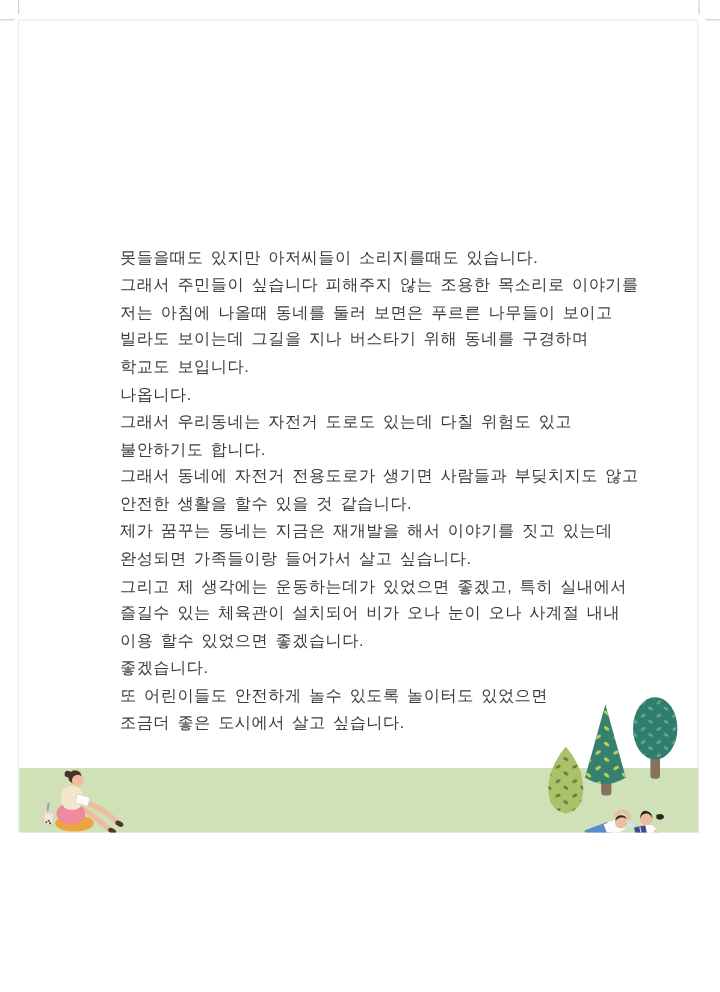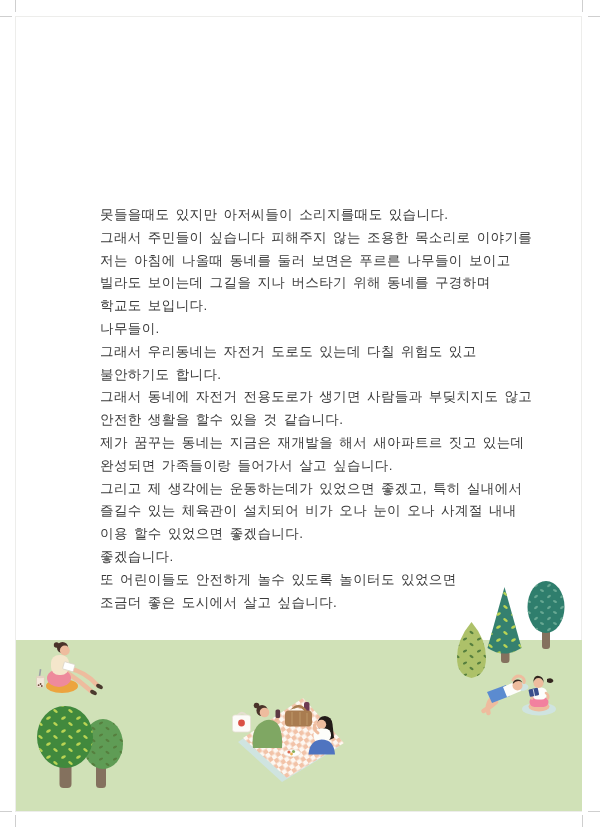--- a/index.html
+++ b/index.html
@@ -1,18 +1,18 @@
 <!DOCTYPE html>
 <html><head>
 <meta charset="utf-8">
 <style>
   * { margin:0; padding:0; box-sizing:border-box; }
   html,body { background:#ffffff; }
   .canvas {
-    position:relative; width:600px; height:827px; background:#ffffff;
+    position:relative; width:600px; height:694px; background:#ffffff;
     overflow:hidden; font-family:"Liberation Sans","DejaVu Sans",sans-serif;
   }
   .page {
     position:absolute; left:15px; top:16px; width:567px; height:796px;
     background:#ffffff; border:1px solid #ededeb;
   }
   .crop-mark { position:absolute; background:#cfcfcf; }
   .cm-tl-v { left:15px; top:0;     width:1px;  height:12px; }
   .cm-tl-h { left:0;    top:16px;  width:12px; height:1px;  }
   .cm-tr-v { left:582px;top:0;     width:1px;  height:12px; }
@@ -185,26 +185,26 @@
       <path d="M547,679 q5.5,-2 6.5,2 q-2,3.5 -6.5,1 z" fill="#33261f"></path>
     </g>
   </svg>
 
   <div class="essay">
     <div class="line">못들을때도 있지만 아저씨들이 소리지를때도 있습니다.</div>
     <div class="line">그래서 주민들이 싶습니다 피해주지 않는 조용한 목소리로 이야기를</div>
     <div class="line">저는 아침에 나올때 동네를 둘러 보면은 푸르른 나무들이 보이고</div>
     <div class="line">빌라도 보이는데 그길을 지나 버스타기 위해 동네를 구경하며</div>
     <div class="line">학교도 보입니다.</div>
-    <div class="line">나무들이.</div>
+    <div class="line">나옵니다.</div>
     <div class="line">그래서 우리동네는 자전거 도로도 있는데 다칠 위험도 있고</div>
     <div class="line">불안하기도 합니다.</div>
     <div class="line">그래서 동네에 자전거 전용도로가 생기면 사람들과 부딪치지도 않고</div>
     <div class="line">안전한 생활을 할수 있을 것 같습니다.</div>
-    <div class="line">제가 꿈꾸는 동네는 지금은 재개발을 해서 새아파트르 짓고 있는데</div>
+    <div class="line">제가 꿈꾸는 동네는 지금은 재개발을 해서 이야기를 짓고 있는데</div>
     <div class="line">완성되면 가족들이랑 들어가서 살고 싶습니다.</div>
     <div class="line">그리고 제 생각에는 운동하는데가 있었으면 좋겠고, 특히 실내에서</div>
     <div class="line">즐길수 있는 체육관이 설치되어 비가 오나 눈이 오나 사계절 내내</div>
     <div class="line">이용 할수 있었으면 좋겠습니다.</div>
     <div class="line">좋겠습니다.</div>
     <div class="line">또 어린이들도 안전하게 놀수 있도록 놀이터도 있었으면</div>
     <div class="line">조금더 좋은 도시에서 살고 싶습니다.</div>
   </div>
 
 </div>

